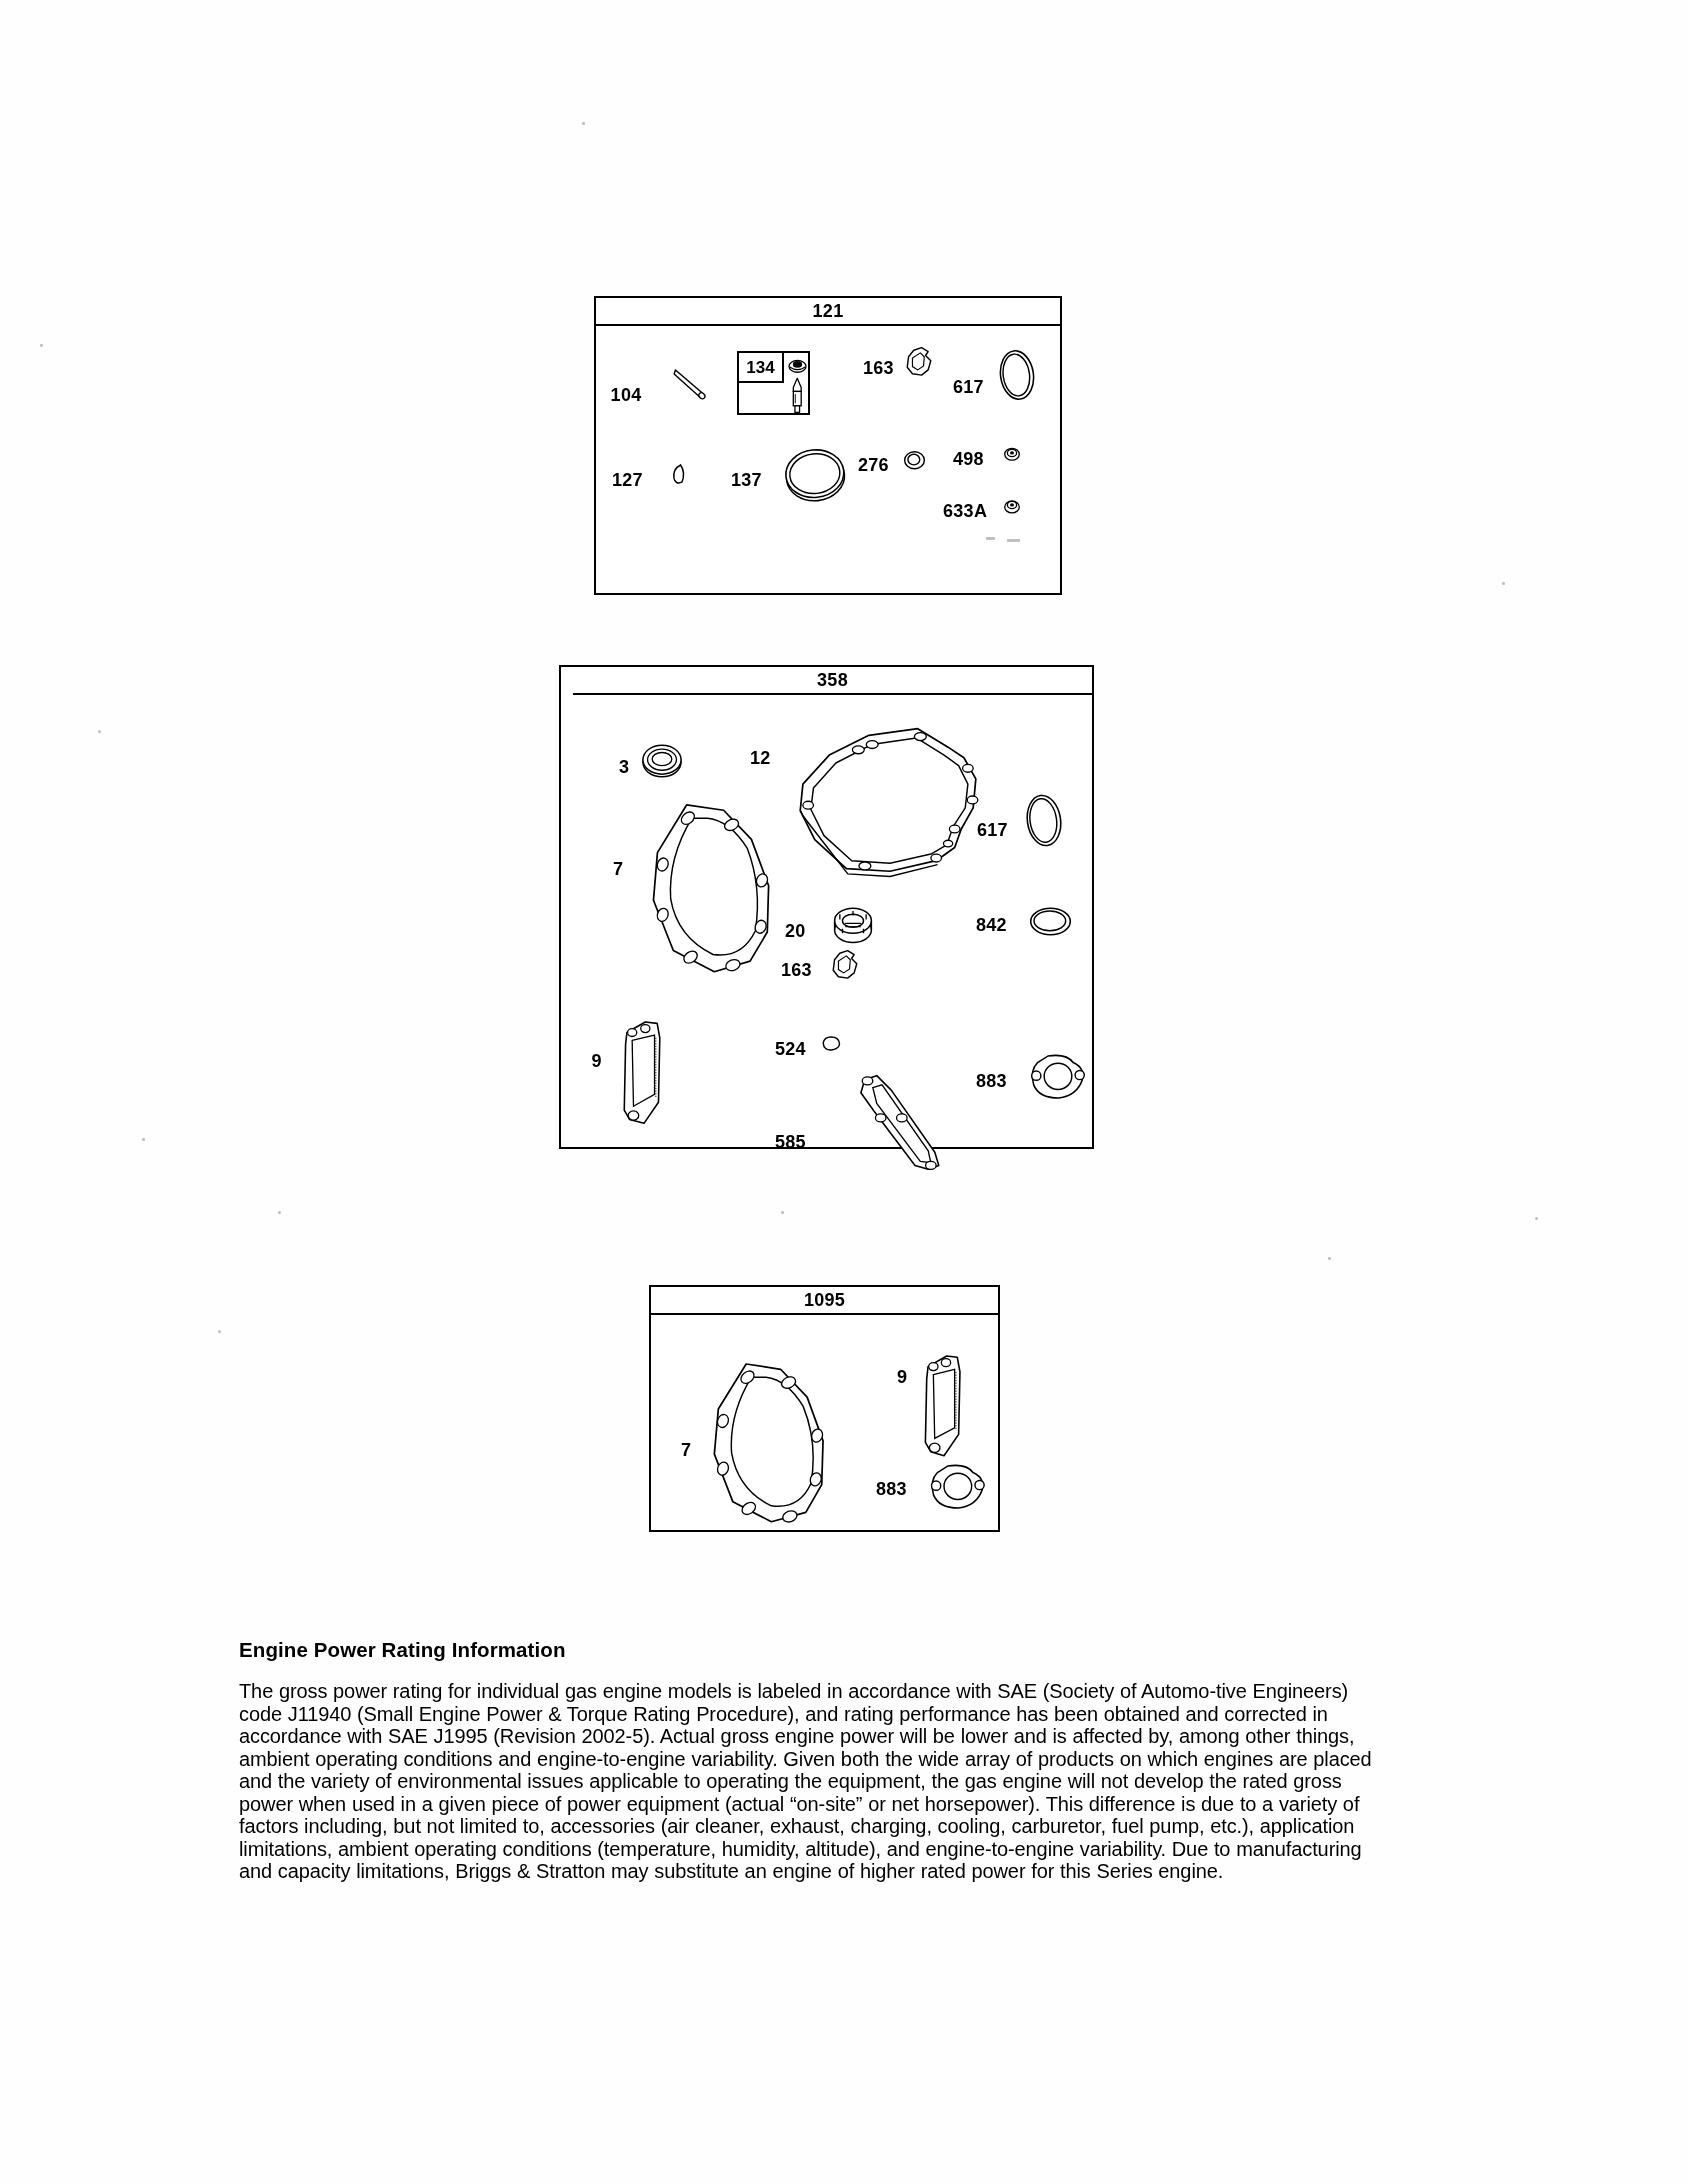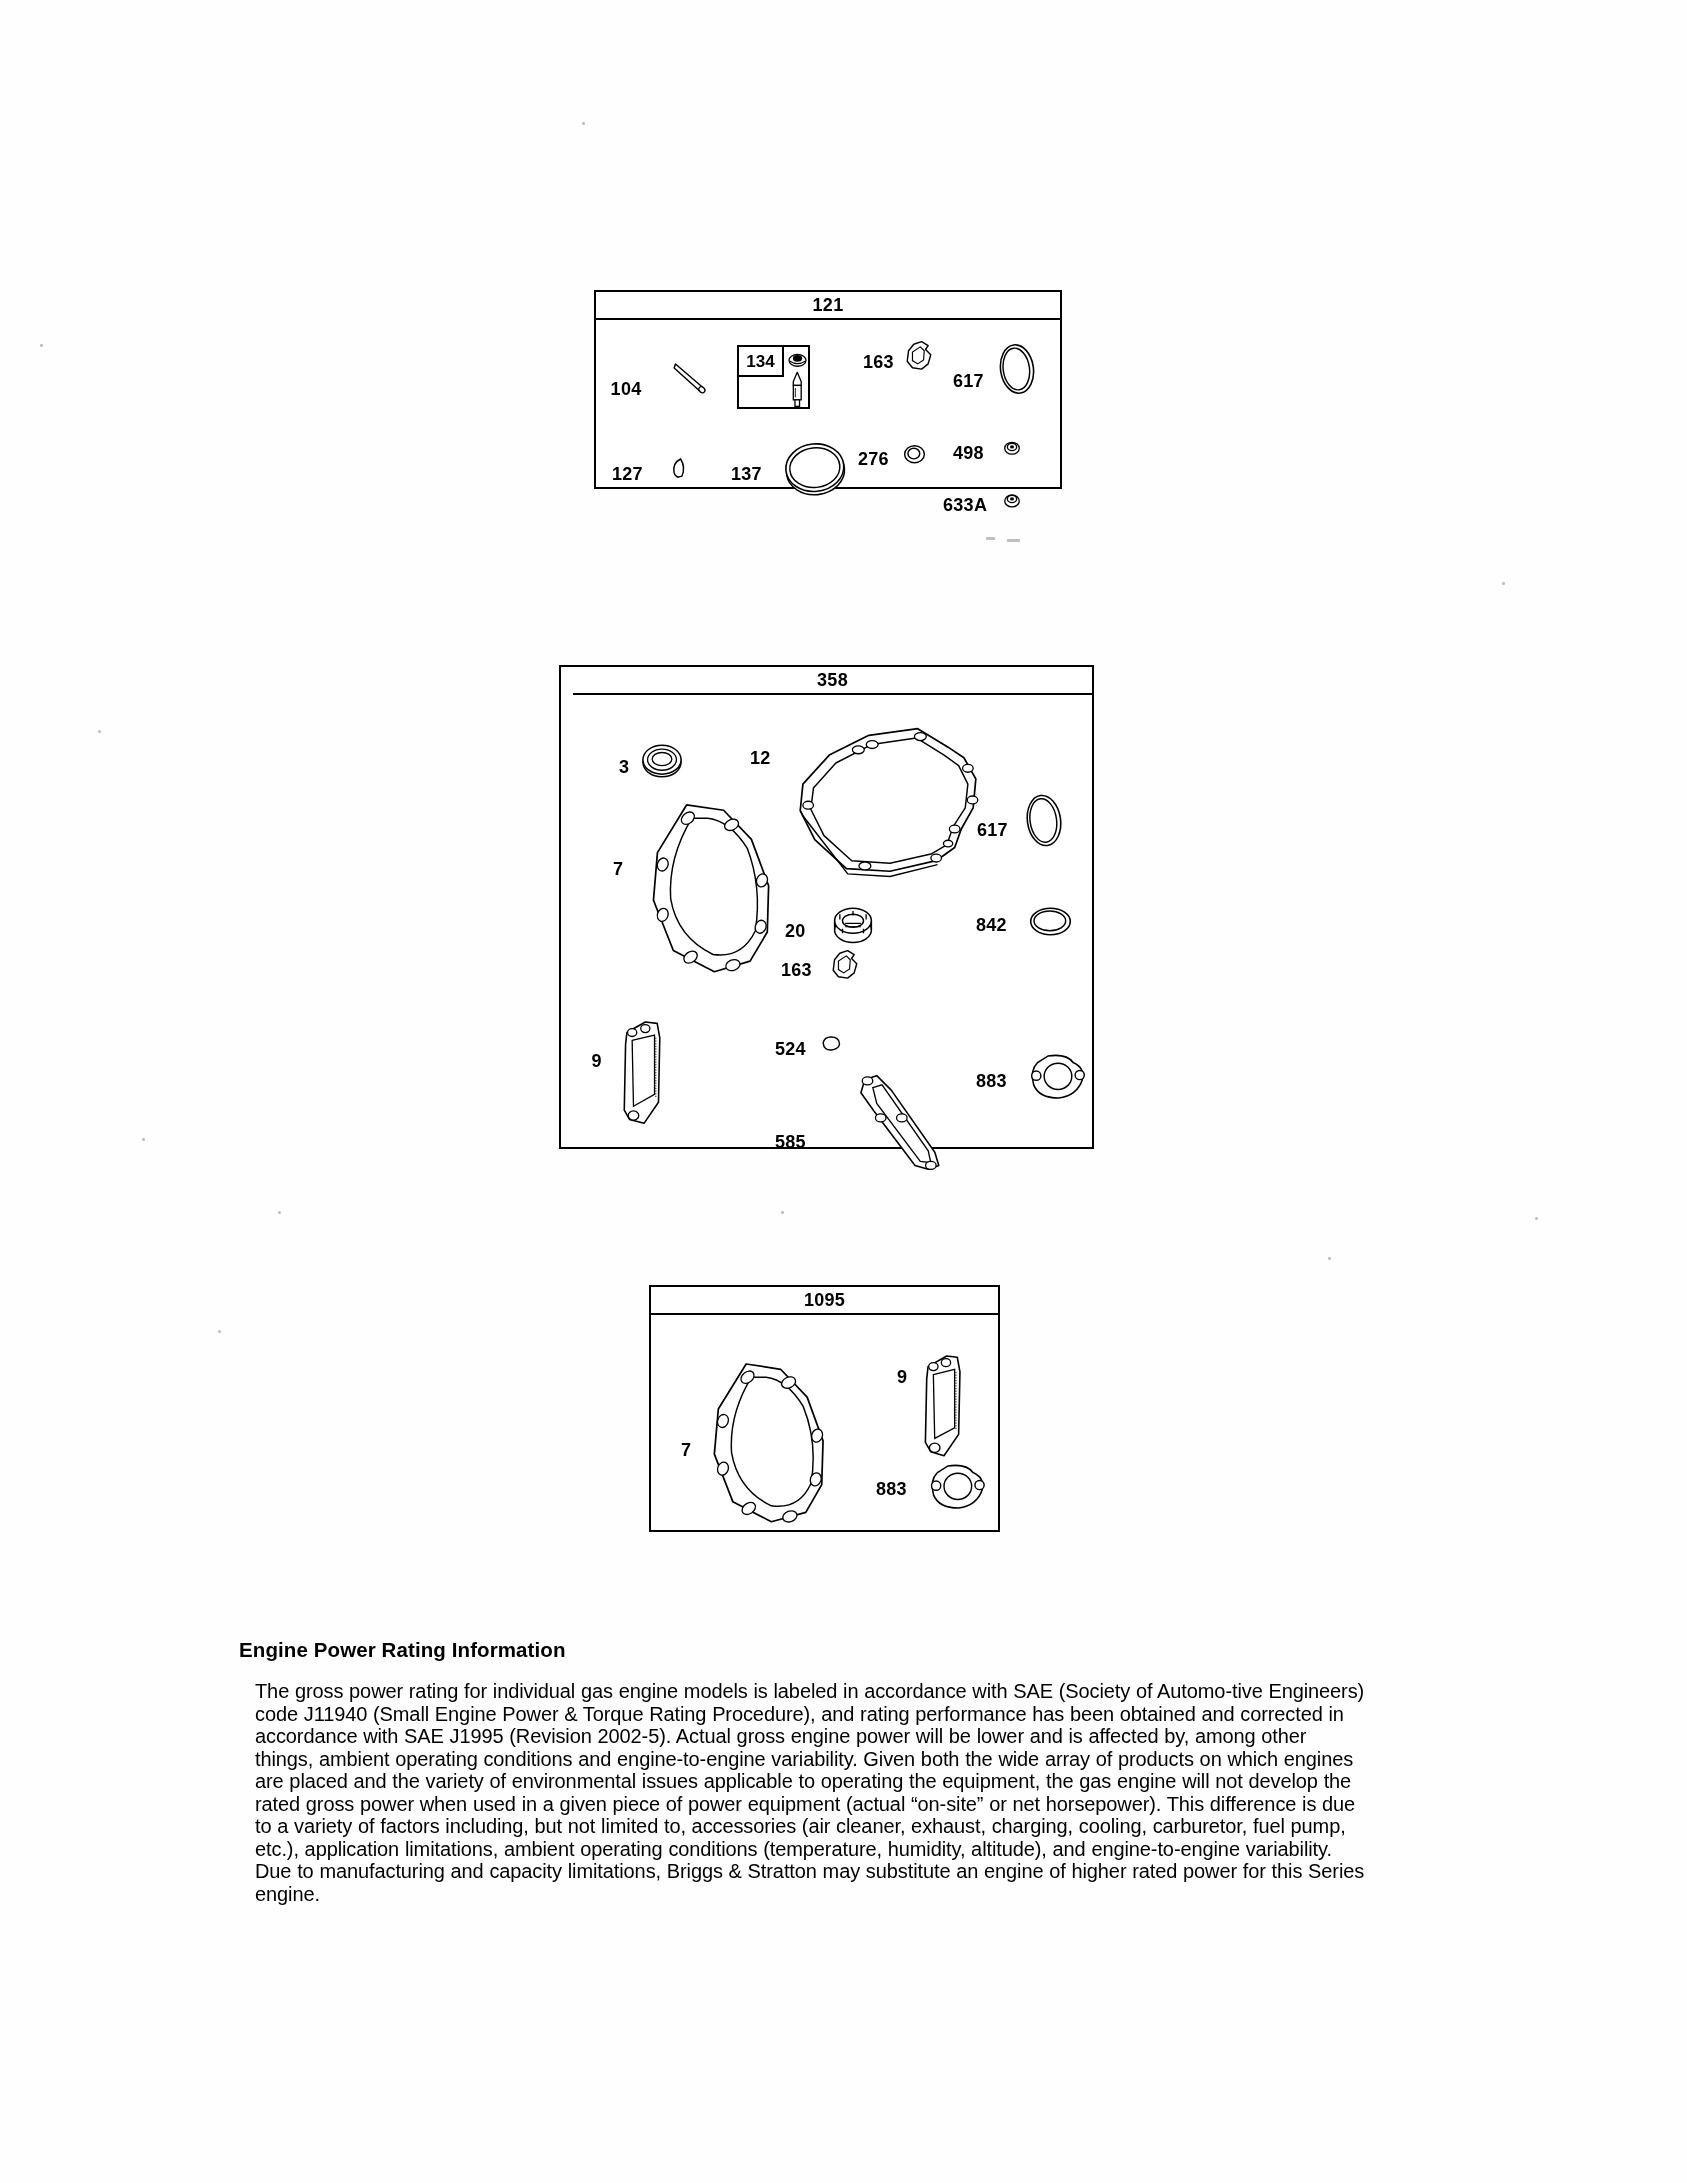--- a/index.html
+++ b/index.html
@@ -114,41 +114,41 @@
     font-size: 20.5px;
     font-weight: bold;
     letter-spacing: 0.1px;
     margin: 0 0 18.5px 0;
     line-height: 1.1;
   }
   .body-para {
     font-size: 20px;
     line-height: 22.5px;
     letter-spacing: -0.1px;
-    margin: 16px;
+    margin: 0;
     text-align: left;
     word-spacing: 0.3px;
   }
   .footer-note {
     position: absolute;
     left: 239px;
     top: 2058px;
     font-size: 29px;
     font-weight: bold;
     letter-spacing: 0.2px;
     line-height: 1;
     white-space: nowrap;
   }
 </style>
 </head>
 <body>
 
 <div class="page">
 
-  <div class="frame" style="left:594px; top:290px; width:468px; height:199px;">
+  <div class="frame" style="left:594px; top:296px; width:468px; height:299px;">
     <div class="frame-header">
       <div class="frame-title">121</div>
     </div>
     <div class="frame-body">
 
       <div class="lbl" style="left:14.6px; top:60px;">104</div>
       <div class="part" style="left:74px; top:40px;">
         <svg width="40" height="37" viewBox="0 0 60 56">
           <path d="M6 12 L8 6 L50 42 L46 48 Z" fill="#fff" stroke="#000" stroke-width="2.2" stroke-linejoin="round"></path>
           <ellipse cx="48" cy="45" rx="5" ry="4" fill="#fff" stroke="#000" stroke-width="2" transform="rotate(40 48 45)"></ellipse>

